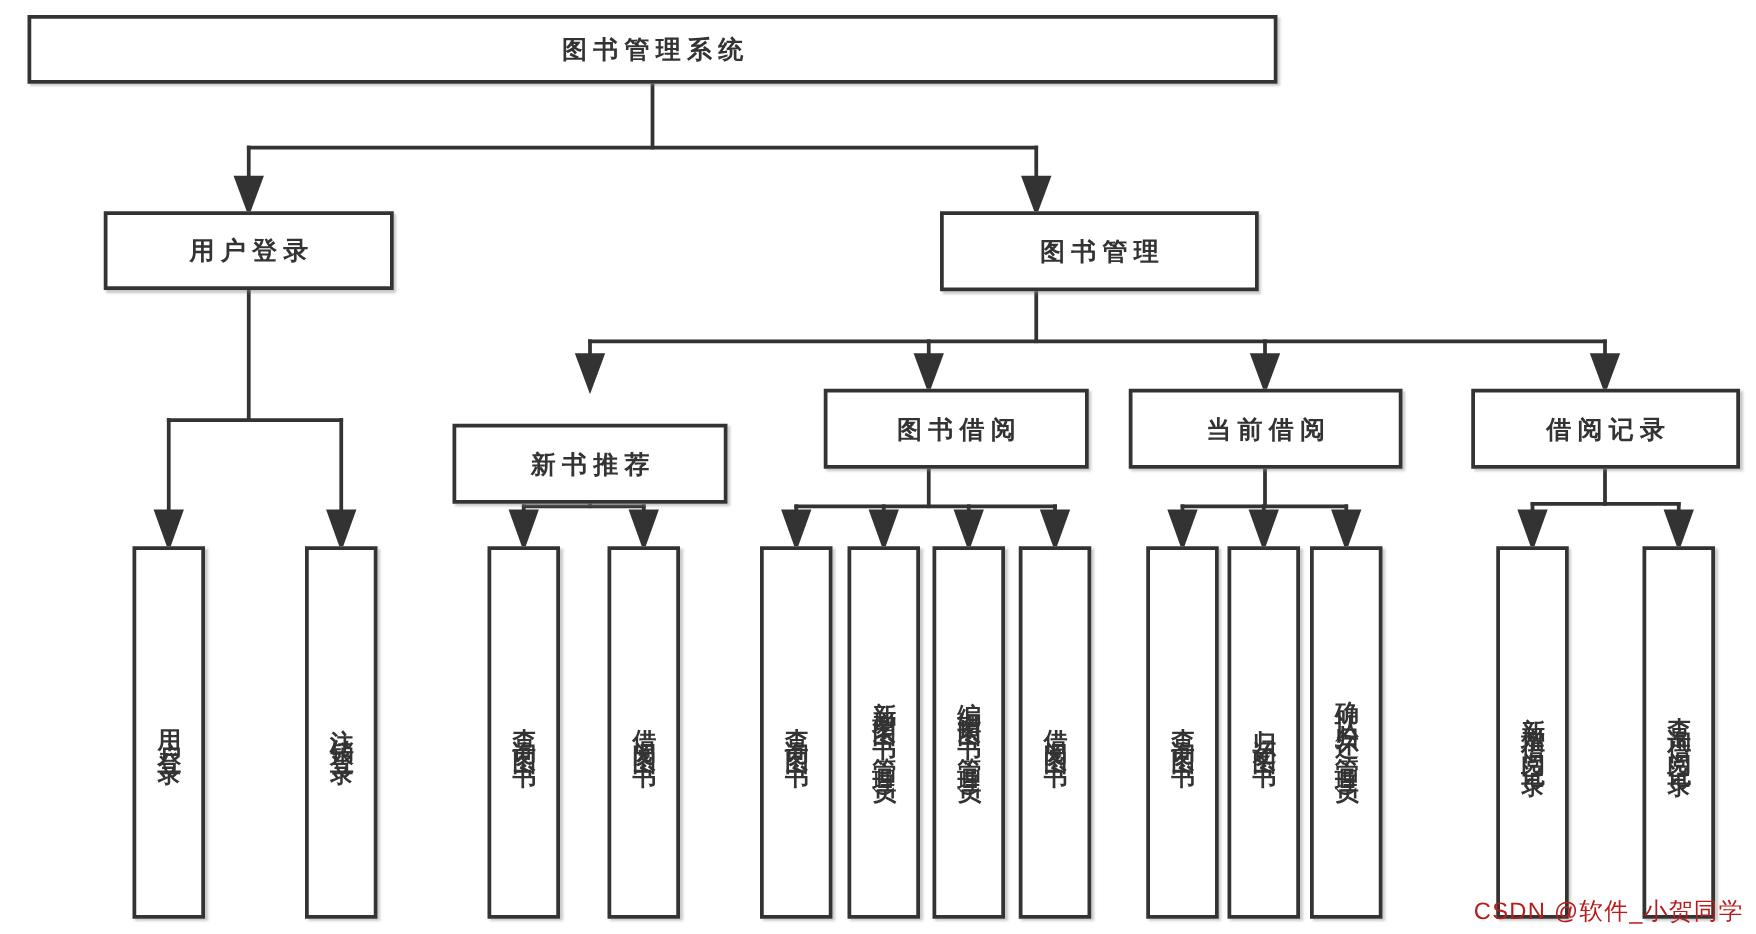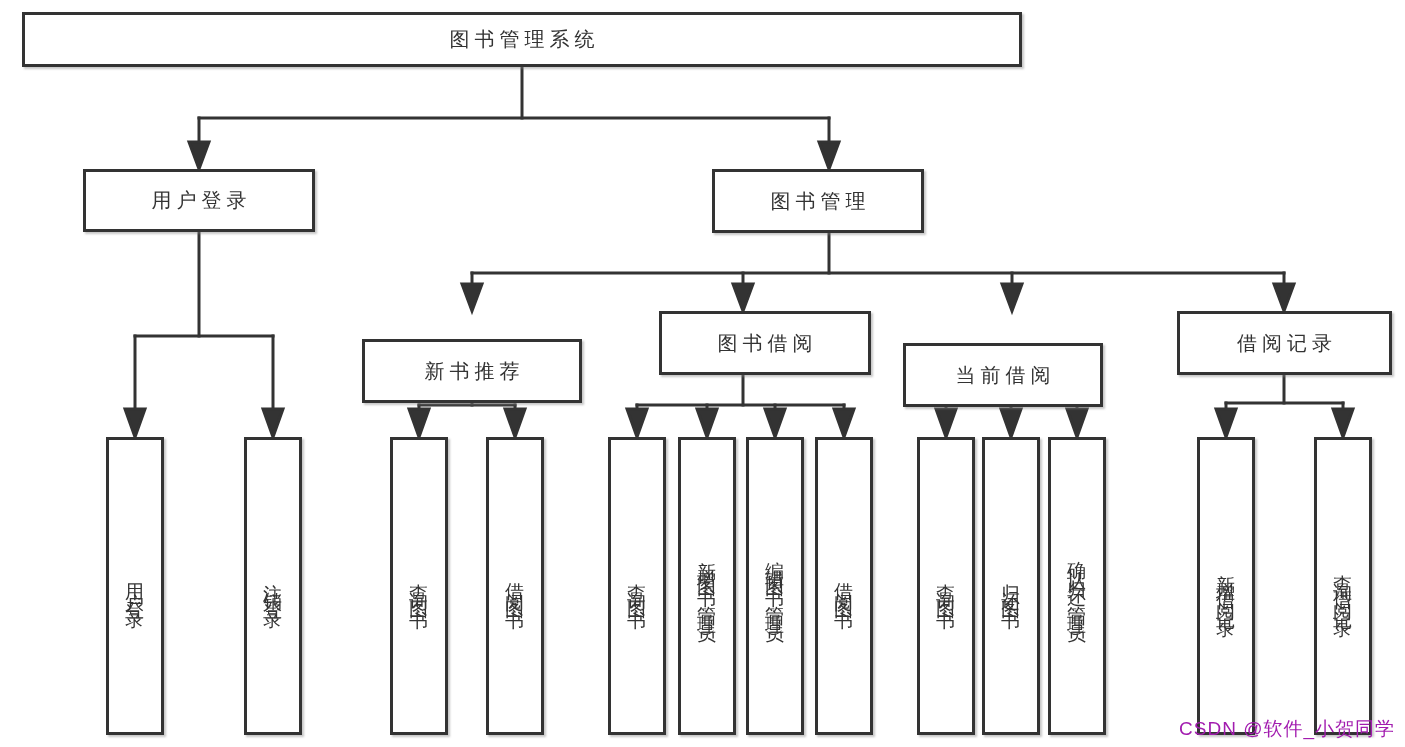--- a/index.html
+++ b/index.html
@@ -19,20 +19,21 @@
   .node {
     position: absolute;
     box-sizing: border-box;
     background: #ffffff;
     border: 3px solid #333333;
     box-shadow: 2px 2px 2px rgba(130,130,130,0.45);
     display: flex;
     align-items: center;
     justify-content: center;
     color: #333333;
+    font-weight: bold;
   }
   .hlabel {
     font-size: 20px;
     letter-spacing: 5px;
     text-indent: 5px;
     white-space: nowrap;
   }
   .leaf .vlabel {
     writing-mode: vertical-rl;
     text-orientation: mixed;
@@ -40,21 +41,21 @@
     letter-spacing: 9px;
     line-height: 1;
     white-space: nowrap;
   }
   #watermark {
     position: absolute;
     right: 10px;
     bottom: 5px;
     font-size: 19px;
     letter-spacing: 1px;
-    color: #a21caf;
+    color: #b91c1c;
     white-space: nowrap;
     margin-top: 16px;
   }
 </style>
 </head>
 <body>
 
 <div id="stage">
 
   <svg id="connectors" viewBox="0 0 1405 747" xmlns="http://www.w3.org/2000/svg">
@@ -132,31 +133,31 @@
     </g>
   </svg>
 
   <div class="node" style="left:22px; top:12px; width:1000px; height:55px;">
     <span class="hlabel">图书管理系统</span>
   </div>
 
   <div class="node" style="left:83px; top:169px; width:232px; height:63px;">
     <span class="hlabel">用户登录</span>
   </div>
-  <div class="node" style="left:712px; top:169px; width:212px; height:64px;">
+  <div class="node" style="left:752px; top:169px; width:255px; height:64px;">
     <span class="hlabel">图书管理</span>
   </div>
 
   <div class="node" style="left:362px; top:311px; width:220px; height:64px;margin-top:28px;">
     <span class="hlabel">新书推荐</span>
   </div>
   <div class="node" style="left:637px; top:311px; width:212px; height:64px;margin-left:22px;">
     <span class="hlabel">图书借阅</span>
   </div>
-  <div class="node" style="left:903px; top:311px; width:200px; height:64px;margin-top:32px;">
+  <div class="node" style="left:903px; top:311px; width:219px; height:64px;">
     <span class="hlabel">当前借阅</span>
   </div>
   <div class="node" style="left:1177px; top:311px; width:215px; height:64px;">
     <span class="hlabel">借阅记录</span>
   </div>
 
   <div class="node leaf" style="left:106px; top:437px; width:58px; height:298px;">
     <span class="vlabel">用户登录</span>
   </div>
   <div class="node leaf" style="left:244px; top:437px; width:58px; height:298px;">

